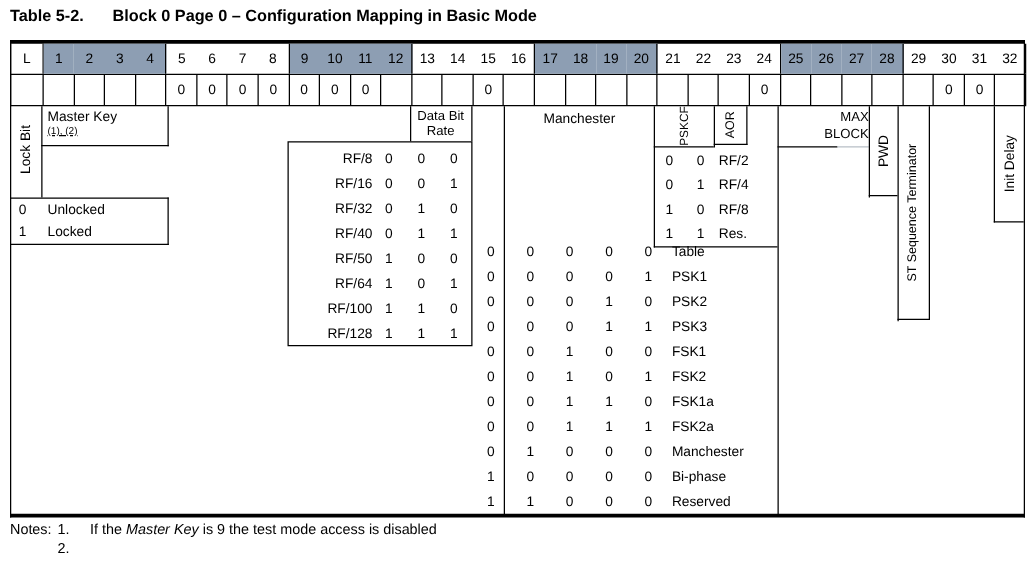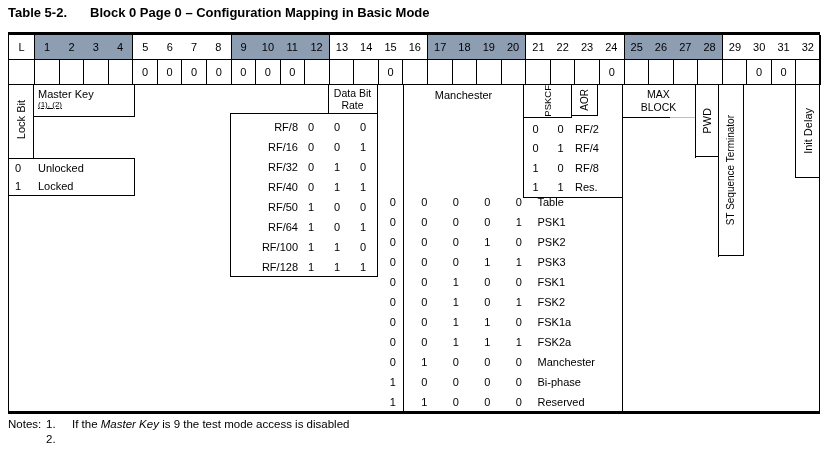--- a/index.html
+++ b/index.html
@@ -50,21 +50,21 @@
   .aor-box{left:571px;top:85px;width:27px;height:31px;border-right:1px solid #000;border-bottom:1px solid #000;}
   .aor-box .vtext{font-size:10px;}
   .psk-rows{left:523px;top:119px;width:99px;}
   .psk-row{display:flex;height:19.5px;align-items:center;font-size:11px;}
   .psk-row .bit{width:25px;text-align:center;flex:none;}
   .psk-row .plabel{margin-left:2px;white-space:nowrap;}
   .mod-rows{left:377px;top:192px;width:244px;}
   .mod-row{display:flex;height:20px;align-items:center;font-size:11px;}
   .mod-row .bit{width:31.5px;text-align:center;flex:none;}
   .mod-row .mlabel{padding-left:3px;white-space:nowrap;}
-  .maxblock-box{left:622px;top:85px;width:73px;height:32px;text-align:center;font-size:10.5px;line-height:13px;padding-top:3px;box-sizing:border-box;}
+  .maxblock-box{left:622px;top:85px;width:73px;height:32px;text-align:right;font-size:10.5px;line-height:13px;padding-top:3px;box-sizing:border-box;}
   .pwd-box{left:695px;top:85px;width:23px;height:72px;border-bottom:1px solid #000;}
   .st-box{left:718px;top:85px;width:26px;height:171px;border-right:1px solid #000;border-bottom:1px solid #000;}
   .st-box .vtext{font-size:10px;}
   .initdelay-box{left:795px;top:85px;width:24px;height:93px;border-left:1px solid #000;border-bottom:1px solid #000;}
   .lockbit-box{left:8px;top:88px;width:25px;height:64px;}
   
   .notes{left:8px;top:417px;font-size:11.5px;}
   .note-line{display:flex;line-height:15px;}
   .note-head{width:38px;flex:none;}
   .note-num{width:26px;flex:none;}

